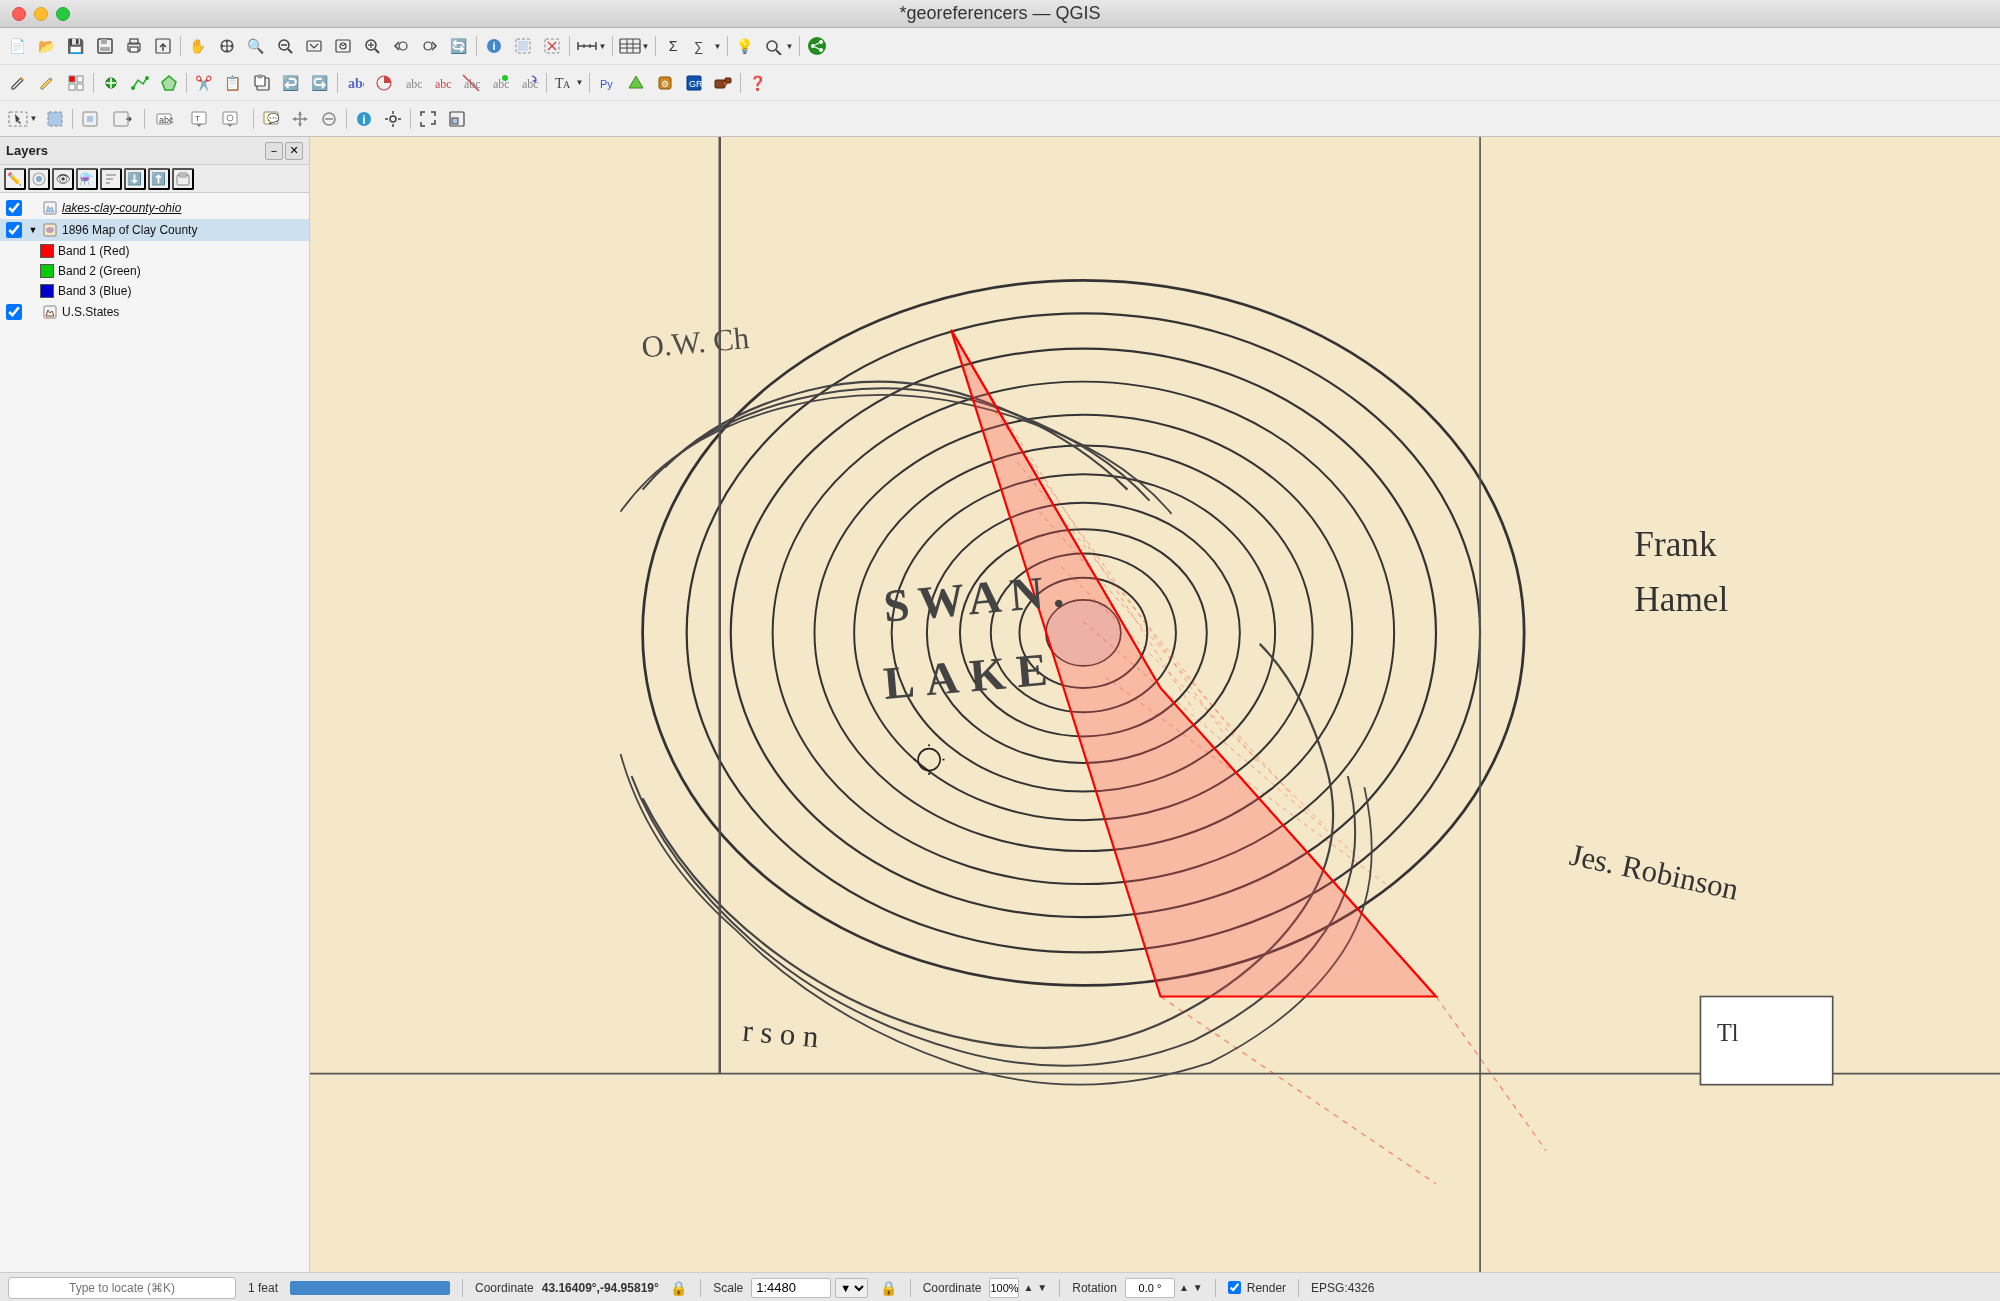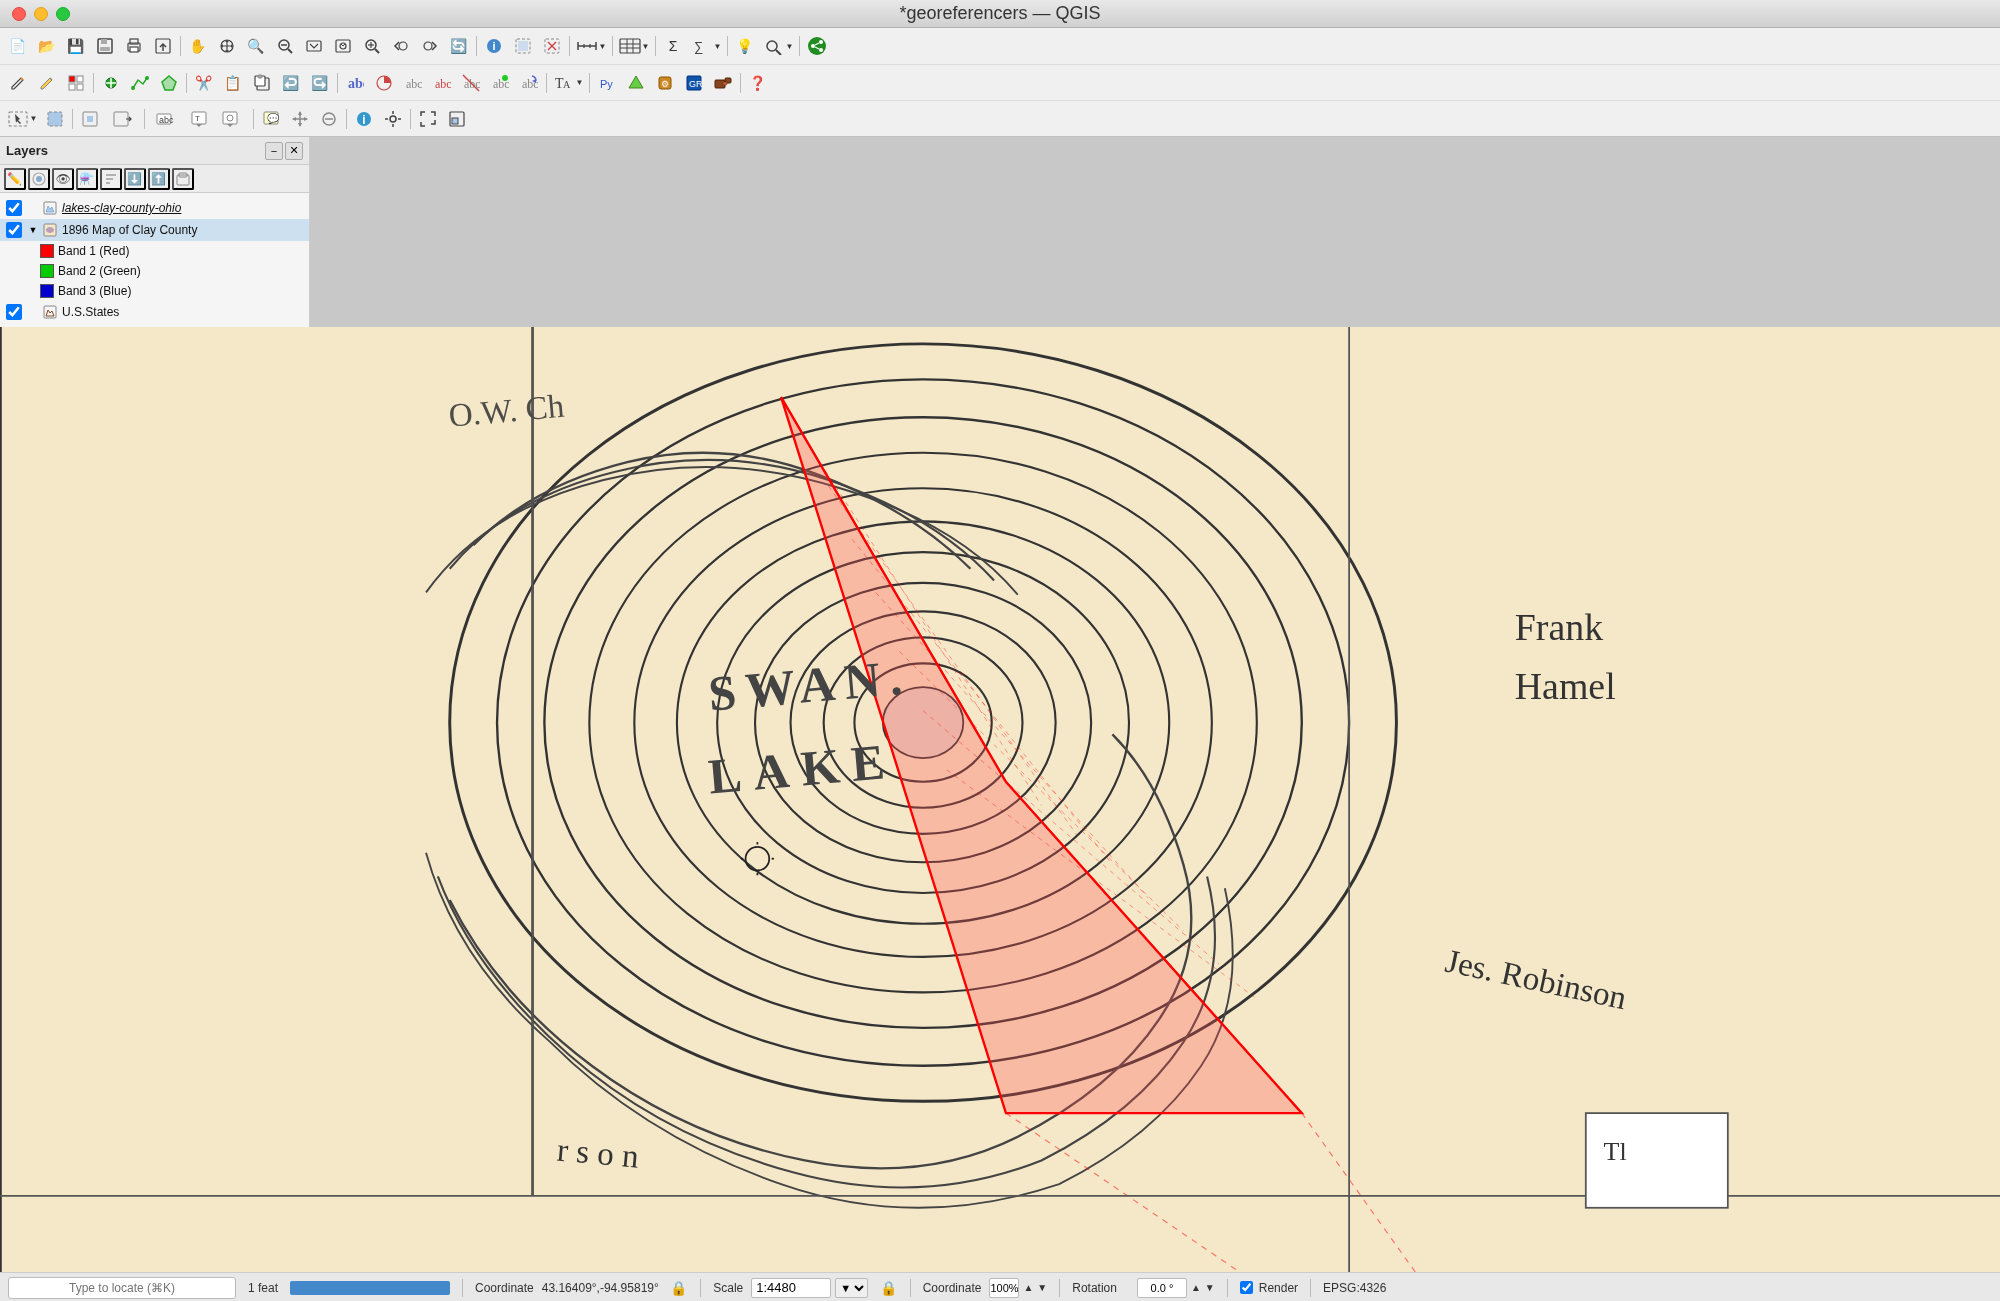--- a/index.html
+++ b/index.html
@@ -25,21 +25,21 @@
     .tb-separator { width: 1px; height: 20px; background: #bbb; margin: 0 2px; }
     .tb-btn-wide { width: 36px; }
 
     
     .toolbar-row2 { display: flex; align-items: center; padding: 2px 4px; height: 36px; gap: 1px; border-top: 1px solid #ddd; }
 
     
     .toolbar-row3 { display: flex; align-items: center; padding: 2px 4px; height: 36px; gap: 1px; border-top: 1px solid #ddd; }
 
     
-    .main-area { display: flex; flex-direction: column; height: calc(1301px - 28px - 108px - 30px); }
+    .main-area { display: flex; height: calc(1301px - 28px - 108px - 30px); }
 
     
     .layers-panel { width: 310px; background: #f5f5f5; border-right: 1px solid #ccc; display: flex; flex-direction: column; flex-shrink: 0; }
     .layers-header { display: flex; align-items: center; justify-content: space-between; padding: 4px 6px; background: #e8e8e8; border-bottom: 1px solid #ccc; height: 28px; }
     .layers-title { font-size: 13px; font-weight: 600; color: #222; }
     .layers-controls { display: flex; gap: 2px; }
     .layers-ctrl-btn { width: 18px; height: 18px; display: flex; align-items: center; justify-content: center; cursor: pointer; font-size: 11px; border: 1px solid #aaa; background: #e0e0e0; border-radius: 2px; }
 
     .layers-toolbar { display: flex; align-items: center; padding: 2px 4px; gap: 2px; height: 28px; border-bottom: 1px solid #ccc; background: #ececec; }
     .layer-tb-btn { width: 22px; height: 22px; display: flex; align-items: center; justify-content: center; cursor: pointer; font-size: 12px; color: #444; border-radius: 2px; }
@@ -660,21 +660,21 @@
 
 <div class="status-bar">
   <input class="status-search" type="text" placeholder="Type to locate (⌘K)" style="">
   <div class="status-item">
     <span>1 feat</span>
   </div>
   <div class="status-progress"></div>
   <div class="status-divider"></div>
   <div class="status-item">
     <span>Coordinate</span>
-    <span style="margin-left:4px;">43.16409°,-94.95819°</span>
+    <span style="margin-left:4px;font-weight:bold;">43.16409°,-94.95819°</span>
   </div>
   <span class="status-lock">🔒</span>
   <div class="status-divider"></div>
   <div class="status-item">
     <span>Scale</span>
     <input class="status-scale-input" type="text" style="margin-left: 4px;" value="1:4480">
     <select class="status-select">
       <option>▼</option>
     </select>
   </div>
@@ -682,21 +682,21 @@
   <div class="status-divider"></div>
   <div class="status-item">
     <span>Coordinate</span>
     <input class="magnifier-input" type="text" style="margin-left: 4px;" value="100%">
     <span style="font-size:10px;cursor:pointer;">▲</span>
     <span style="font-size:10px;cursor:pointer;">▼</span>
   </div>
   <div class="status-divider"></div>
   <div class="status-item">
     <span>Rotation</span>
-    <input class="rotation-input" type="text" style="margin-left: 16px;" value="0.0 °">
+    <input class="rotation-input" type="text" style="margin-left: 4px;" value="0.0 °">
     <span style="font-size:10px;cursor:pointer;">▲</span>
     <span style="font-size:10px;cursor:pointer;">▼</span>
   </div>
   <div class="status-divider"></div>
   <div class="status-item">
     <input type="checkbox" class="render-check" checked="" style="">
     <span>Render</span>
   </div>
   <div class="status-divider"></div>
   <span style="cursor:pointer;">EPSG:4326</span>

